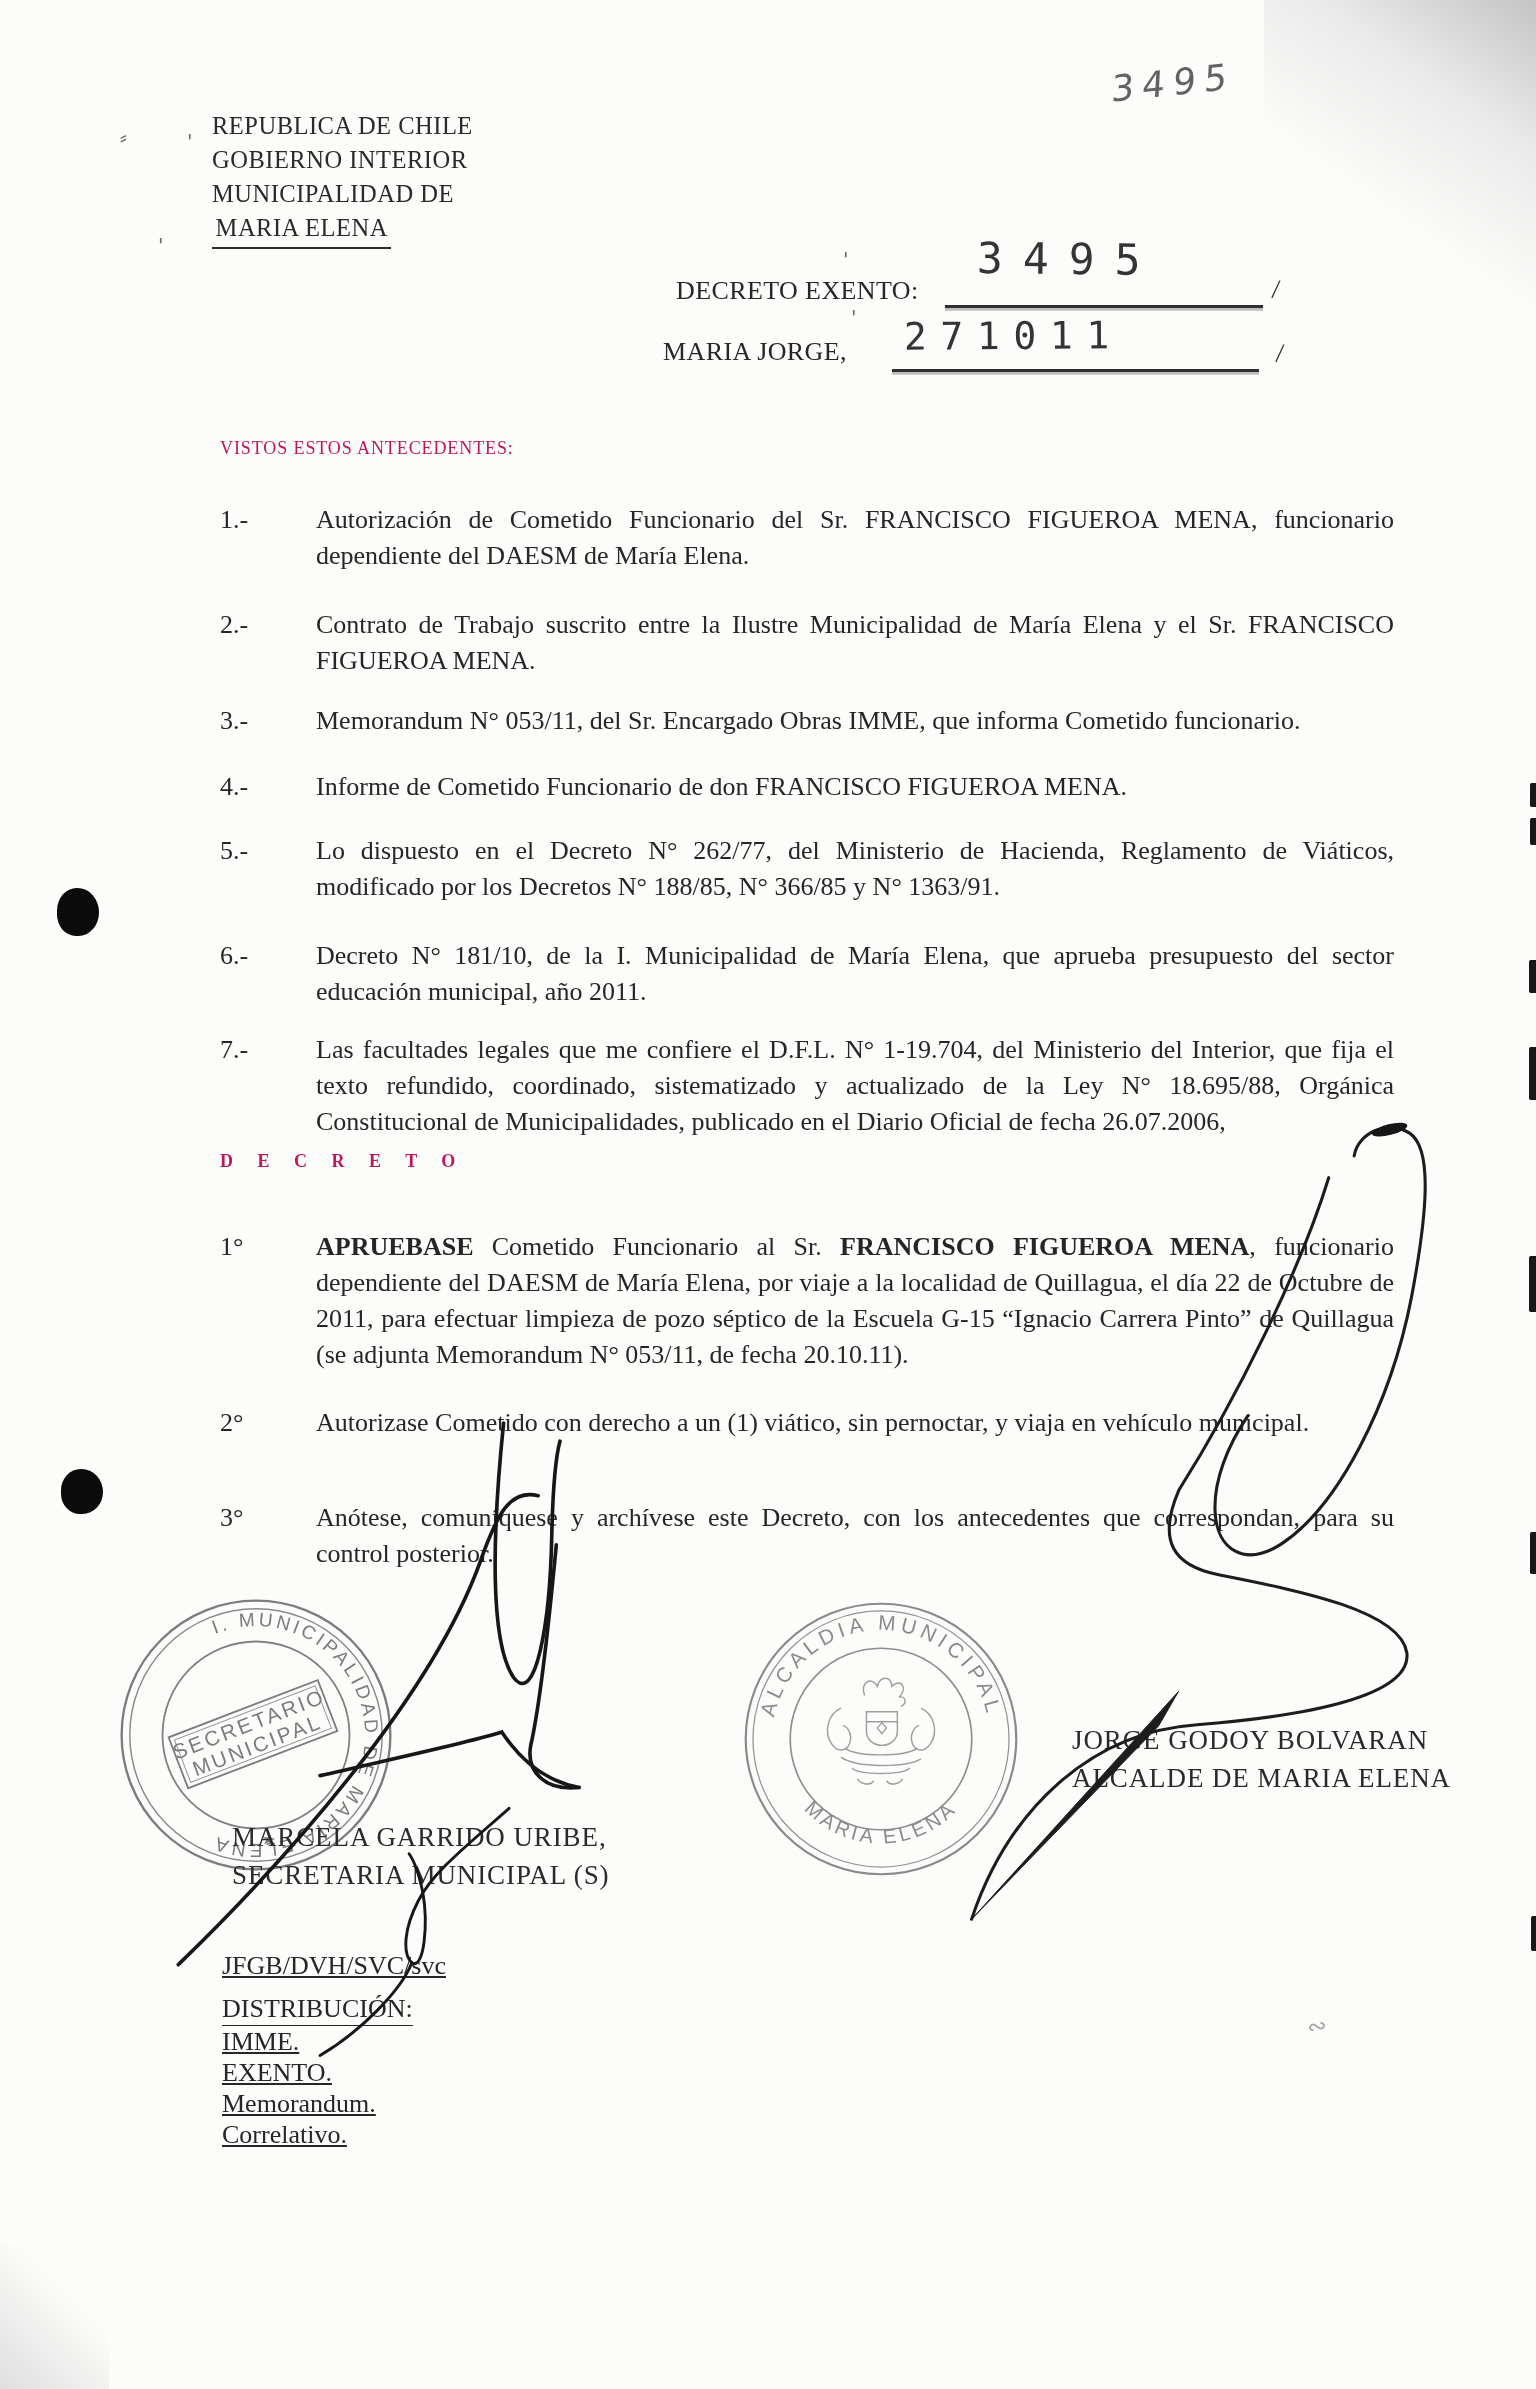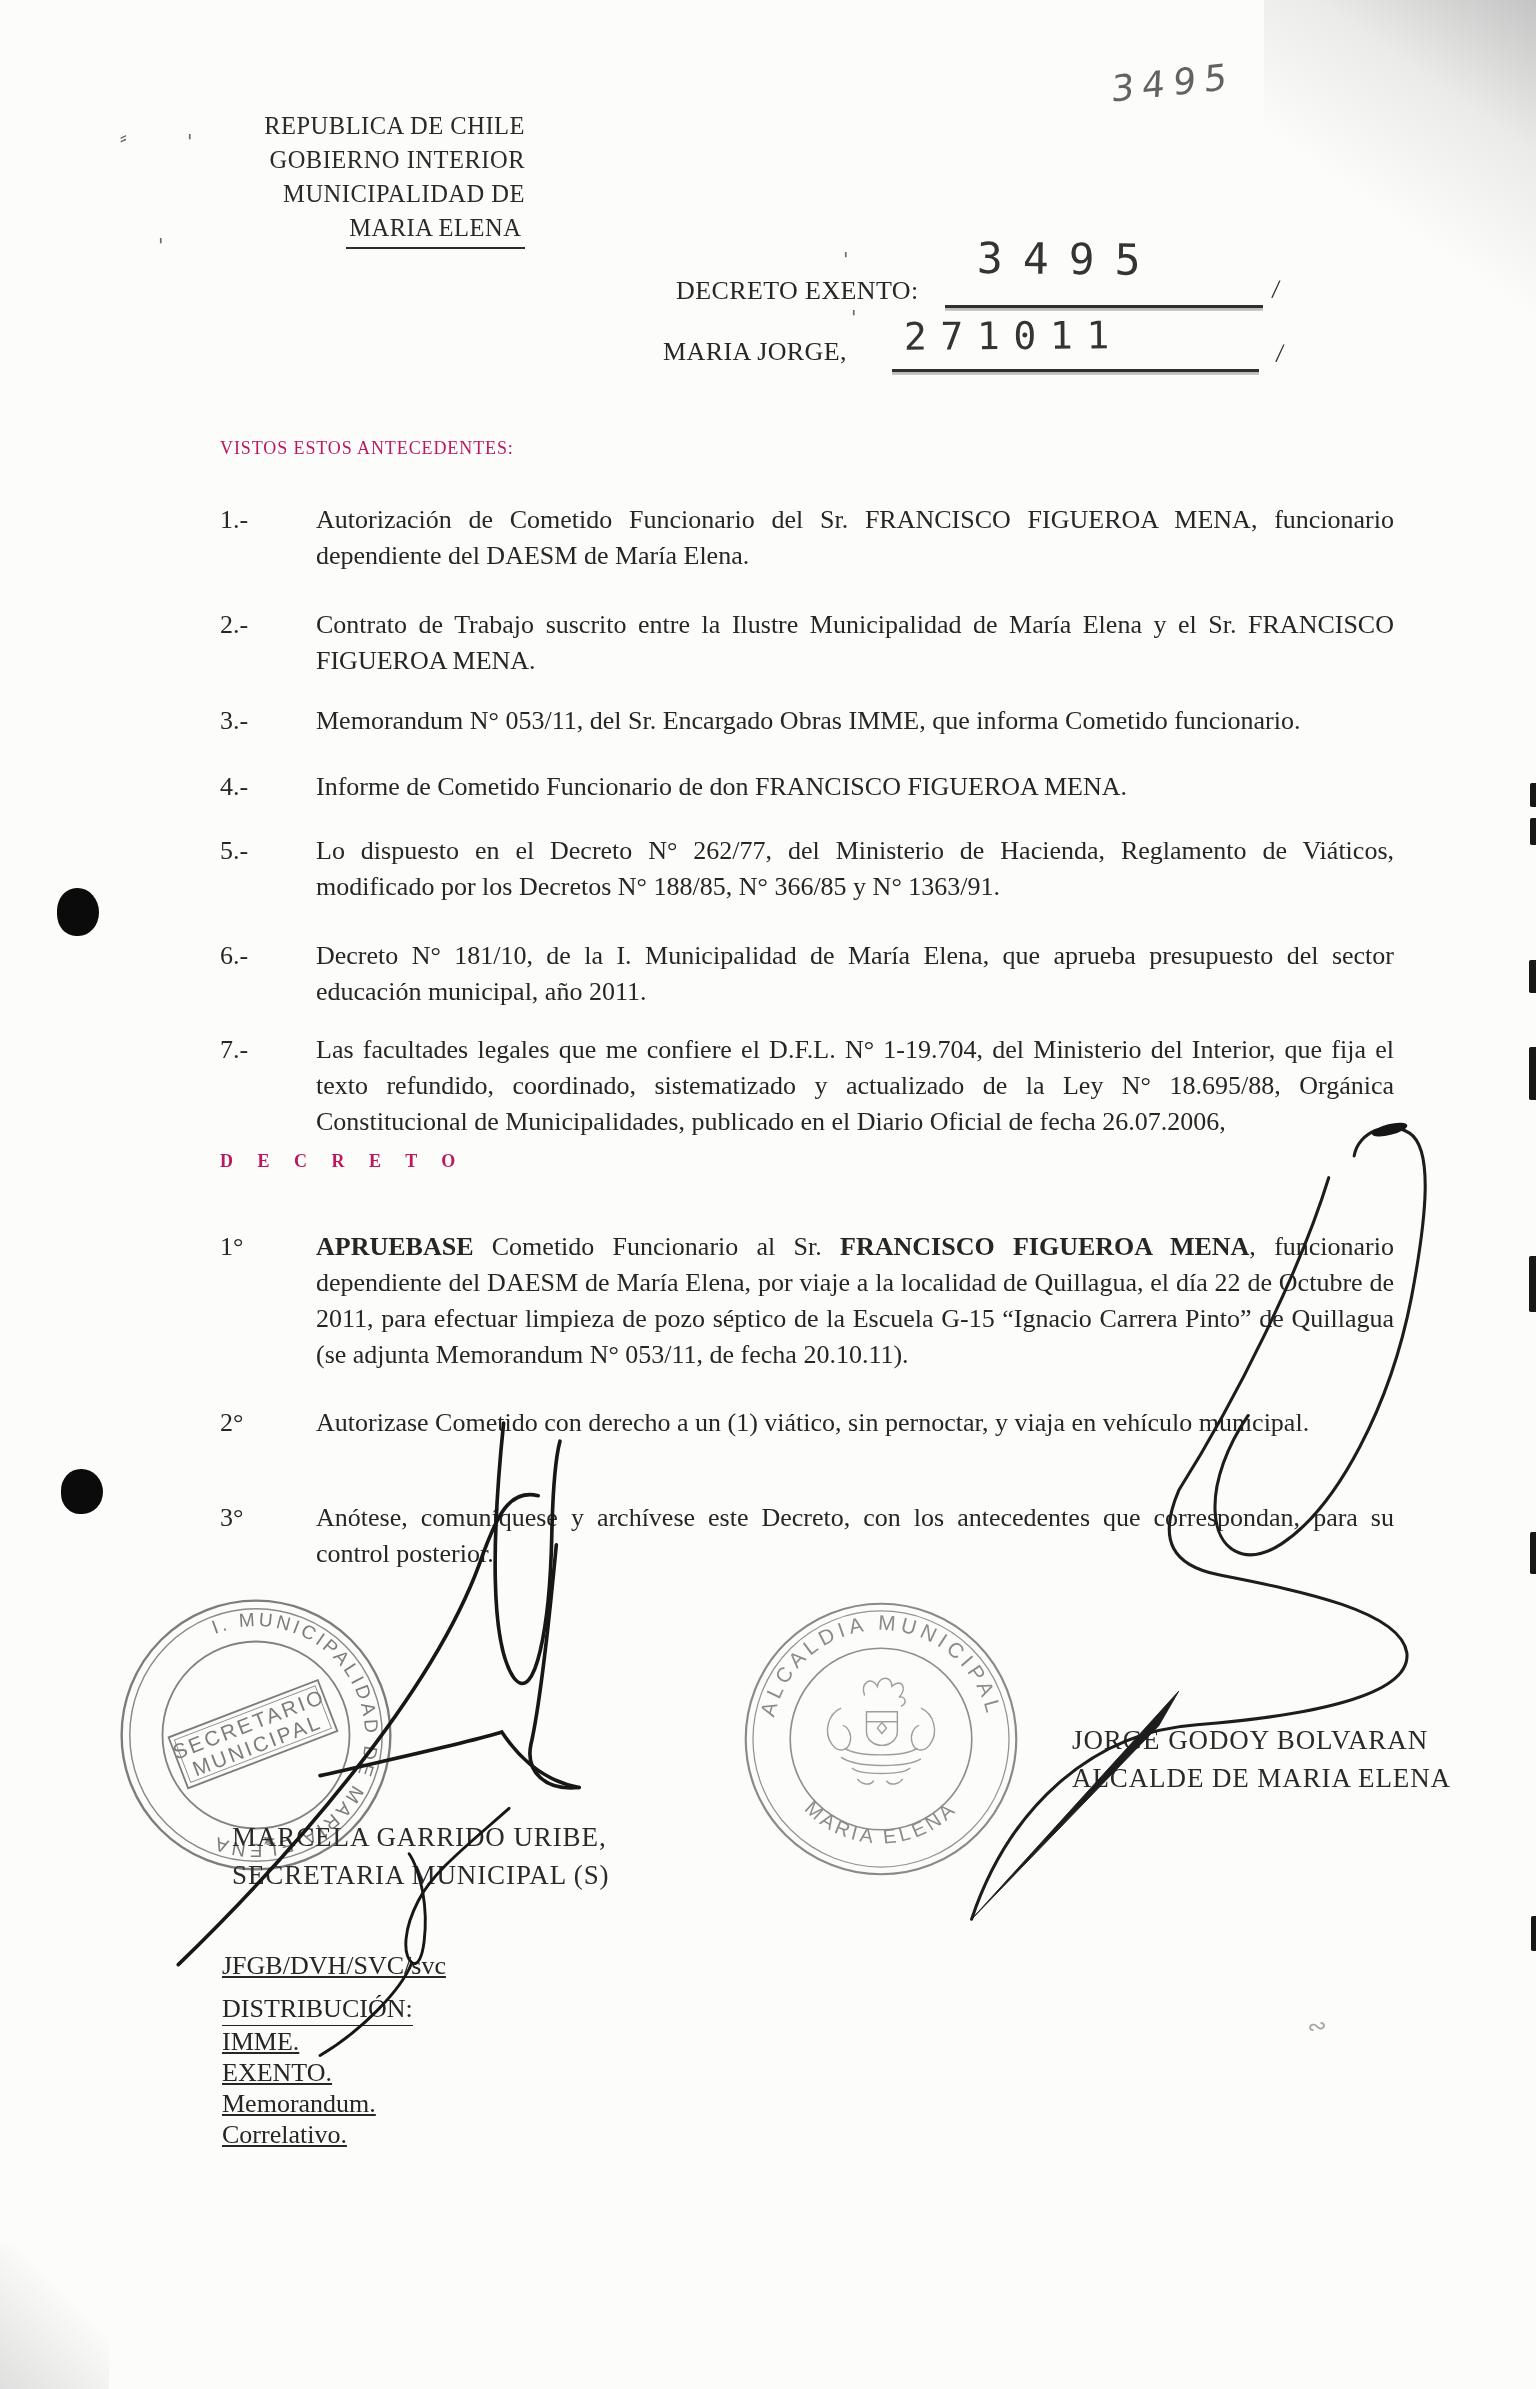--- a/index.html
+++ b/index.html
@@ -15,21 +15,21 @@
   
   .corner-shade-tr{position:absolute;right:0;top:0;width:273px;height:327px;
     background:linear-gradient(215deg, rgba(150,150,150,.55) 0%, rgba(190,190,190,.28) 30%, rgba(255,255,255,0) 62%);}
   .corner-shade-bl{position:absolute;left:0;bottom:0;width:109px;height:145px;
     background:linear-gradient(45deg, rgba(170,170,170,.35), rgba(255,255,255,0) 65%);}
   .edge-mark{position:absolute;background:#181818;border-radius:1.8px;}
   .speck{position:absolute;color:#6b6b6b;font-size:20px;font-family:"DejaVu Sans",sans-serif;}
   .punch-dot{position:absolute;background:#0b0b0b;border-radius:48% 52% 50% 46%;}
 
   
-  .letterhead{position:absolute;left:212px;top:109px;width:313px;text-align:right;
+  .letterhead{position:absolute;left:212px;top:109px;width:313px;text-align:left;
     font-size:24.5px;line-height:34px;letter-spacing:0.5px;color:#2a2a2a;}
   .letterhead .uline{display:inline-block;border-bottom:2.7px solid #2c2c2c;padding:0 3.6px 1.8px 3.6px;}
 
   .handwritten-number{position:absolute;left:1111px;top:62px;
     font-family:"DejaVu Sans",sans-serif;font-size:36px;color:#4d4d4d;
     letter-spacing:8.2px;transform:rotate(-6deg) skewX(-9deg);opacity:.88;}
 
   .field-label{position:absolute;font-size:26px;color:#272727;letter-spacing:0.4px;}
   .stamp-number{position:absolute;font-family:"DejaVu Sans Mono",monospace;color:#343434;}
   .num-exento{left:977px;top:234px;font-size:43px;letter-spacing:20px;transform:rotate(.6deg);}

